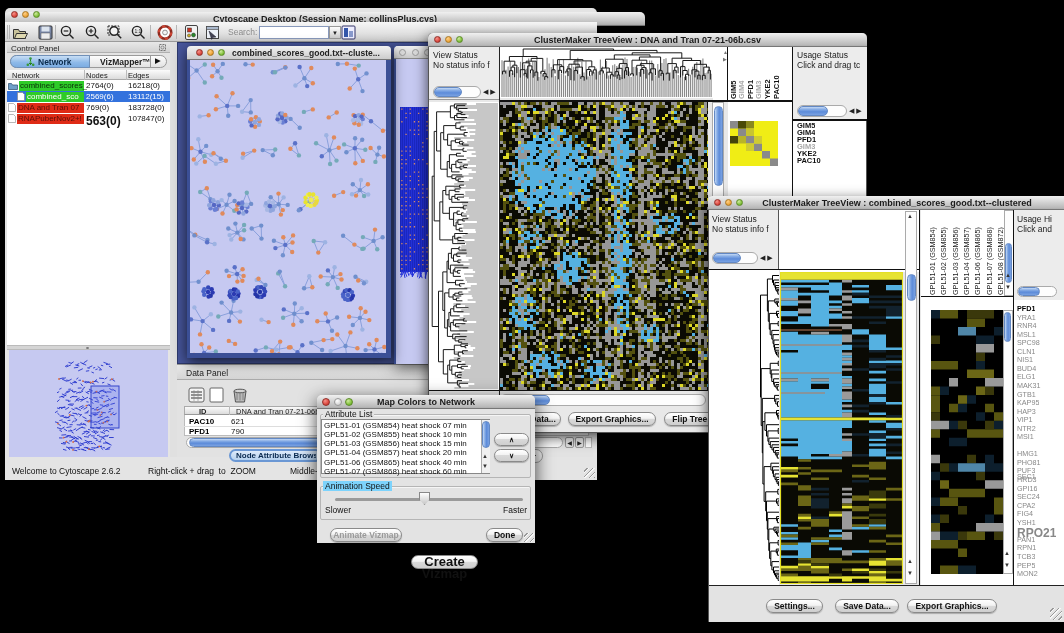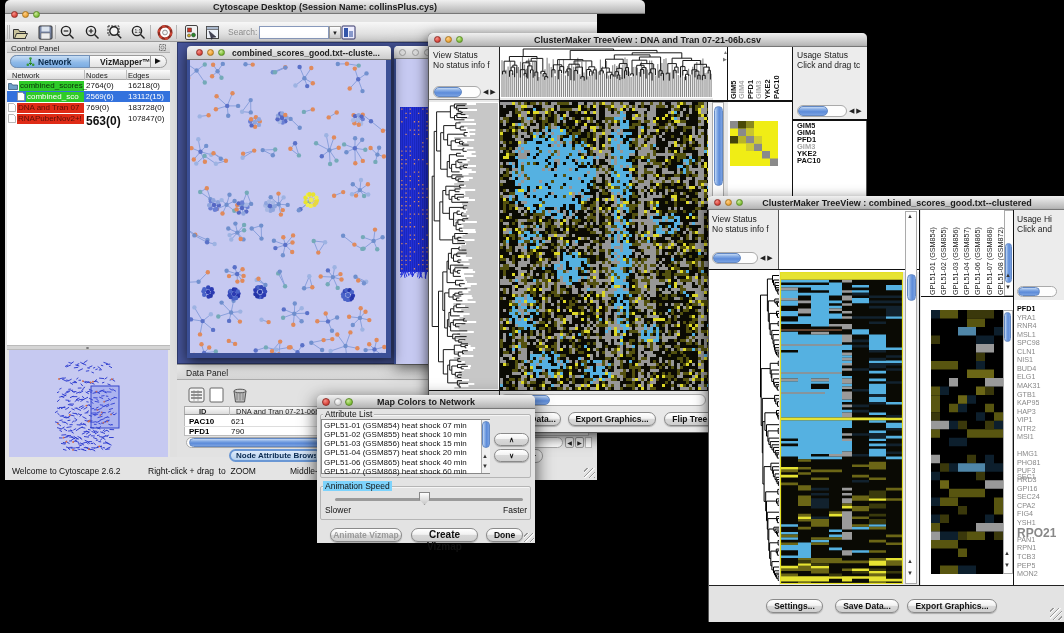--- a/index.html
+++ b/index.html
@@ -17,21 +17,21 @@
 .thumbv{position:absolute;border-radius:5px;background:linear-gradient(90deg,#c4d9f5,#86ace5 30%,#5c8bd9 60%,#7aa2e2);border:1px solid #6288c4}
 .thumbh{position:absolute;border-radius:5px;background:linear-gradient(#c4d9f5,#86ace5 30%,#5c8bd9 60%,#7aa2e2);border:1px solid #6288c4}
 .t{position:absolute;white-space:nowrap;overflow:hidden}
 .vlab{position:absolute;transform:rotate(-90deg);transform-origin:0 100%;white-space:nowrap;font-size:7.5px;font-weight:bold;color:#111}
 .grip{position:absolute;background:
  repeating-linear-gradient(135deg,transparent 0 2px,#999 2px 3px,#f8f8f8 3px 4px)}
 .arrbtn{position:absolute;background:linear-gradient(#fcfcfc,#ddd);border:1px solid #999;font-size:6px;color:#222;text-align:center;line-height:9px}
 </style></head><body>
 <div class="abs" style="left:0;top:0;width:1064px;height:633px;background:#000"></div>
 <div class="win" style="left:5px;top:8px;width:592px;height:472px;background:#e4e4e4;border-radius:5px 5px 0 0"></div>
-<div class="tbar" style="left:5px;top:0;width:640px;height:14px;line-height:14px">Cytoscape Desktop (Session Name: collinsPlus.cys)</div>
+<div class="tbar" style="left:5px;top:12px;width:640px;height:14px;line-height:14px">Cytoscape Desktop (Session Name: collinsPlus.cys)</div>
 <div class="lt r" style="left:11px;top:11px;width:7px;height:7px"></div>
 <div class="lt y" style="left:22px;top:11px;width:7px;height:7px"></div>
 <div class="lt g" style="left:33px;top:11px;width:7px;height:7px"></div>
 <div class="abs" style="left:5px;top:22px;width:592px;height:20px;background:linear-gradient(#f7f7f7,#e3e3e3 55%,#cfcfcf);border-bottom:1px solid #9a9a9a"></div>
 <div class="abs" style="left:7px;top:25px;width:1px;height:14px;background:#b5b5b5"></div>
 <div class="abs" style="left:55px;top:25px;width:1px;height:14px;background:#b5b5b5"></div>
 <div class="abs" style="left:150px;top:25px;width:1px;height:14px;background:#b5b5b5"></div>
 <div class="abs" style="left:176px;top:25px;width:1px;height:14px;background:#b5b5b5"></div>
 <div class="abs" style="left:9px;top:25px;width:1px;height:14px;background:#b5b5b5"></div>
 <svg class="abs" style="left:12px;top:25px" width="346" height="16" viewBox="0 0 346 16">
@@ -838,14 +838,14 @@
 <div class="t" style="left:482px;top:463px;font-size:6px;color:#333;">▼</div>
 <div class="pill" style="left:494px;top:433px;width:35px;height:13px;font-size:7px;color:#111;line-height:11px">∧</div>
 <div class="pill" style="left:494px;top:449px;width:35px;height:13px;font-size:7px;color:#111;line-height:11px">∨</div>
 <div class="abs" style="left:320px;top:486px;width:211px;height:34px;border:1px solid #b5b5b5;border-radius:2px;box-shadow:inset 0 1px 0 #f5f5f5"></div>
 <div class="t" style="left:323px;top:481px;font-size:8.5px;color:#111;background:#7dd3fc;padding:0 2px">Animation Speed</div>
 <div class="abs" style="left:335px;top:498px;width:188px;height:3px;background:#9a9a9a;border-radius:2px"></div>
 <div class="abs" style="left:419px;top:492px;width:11px;height:13px;background:linear-gradient(#fefefe,#c8c8c8);border:1px solid #888;clip-path:polygon(0 0,100% 0,100% 55%,50% 100%,0 55%)"></div>
 <div class="t" style="left:325px;top:505px;font-size:8.5px;color:#111;">Slower</div>
 <div class="t" style="left:503px;top:505px;font-size:8.5px;color:#111;">Faster</div>
 <div class="pill" style="left:330px;top:528px;width:72px;height:14px;font-size:8.5px;color:#9a9a9a;line-height:12px">Animate Vizmap</div>
-<div class="pill" style="left:411px;top:528px;width:67px;height:14px;font-size:10px;color:#111;line-height:12px">Create Vizmap</div>
+<div class="pill" style="left:411px;top:555px;width:67px;height:14px;font-size:13px;color:#111;line-height:12px">Create Vizmap</div>
 <div class="pill" style="left:486px;top:528px;width:37px;height:14px;font-size:8.5px;color:#111;line-height:12px">Done</div>
 <div class="grip" style="left:524px;top:533px;width:10px;height:9px"></div>
 </body></html>

